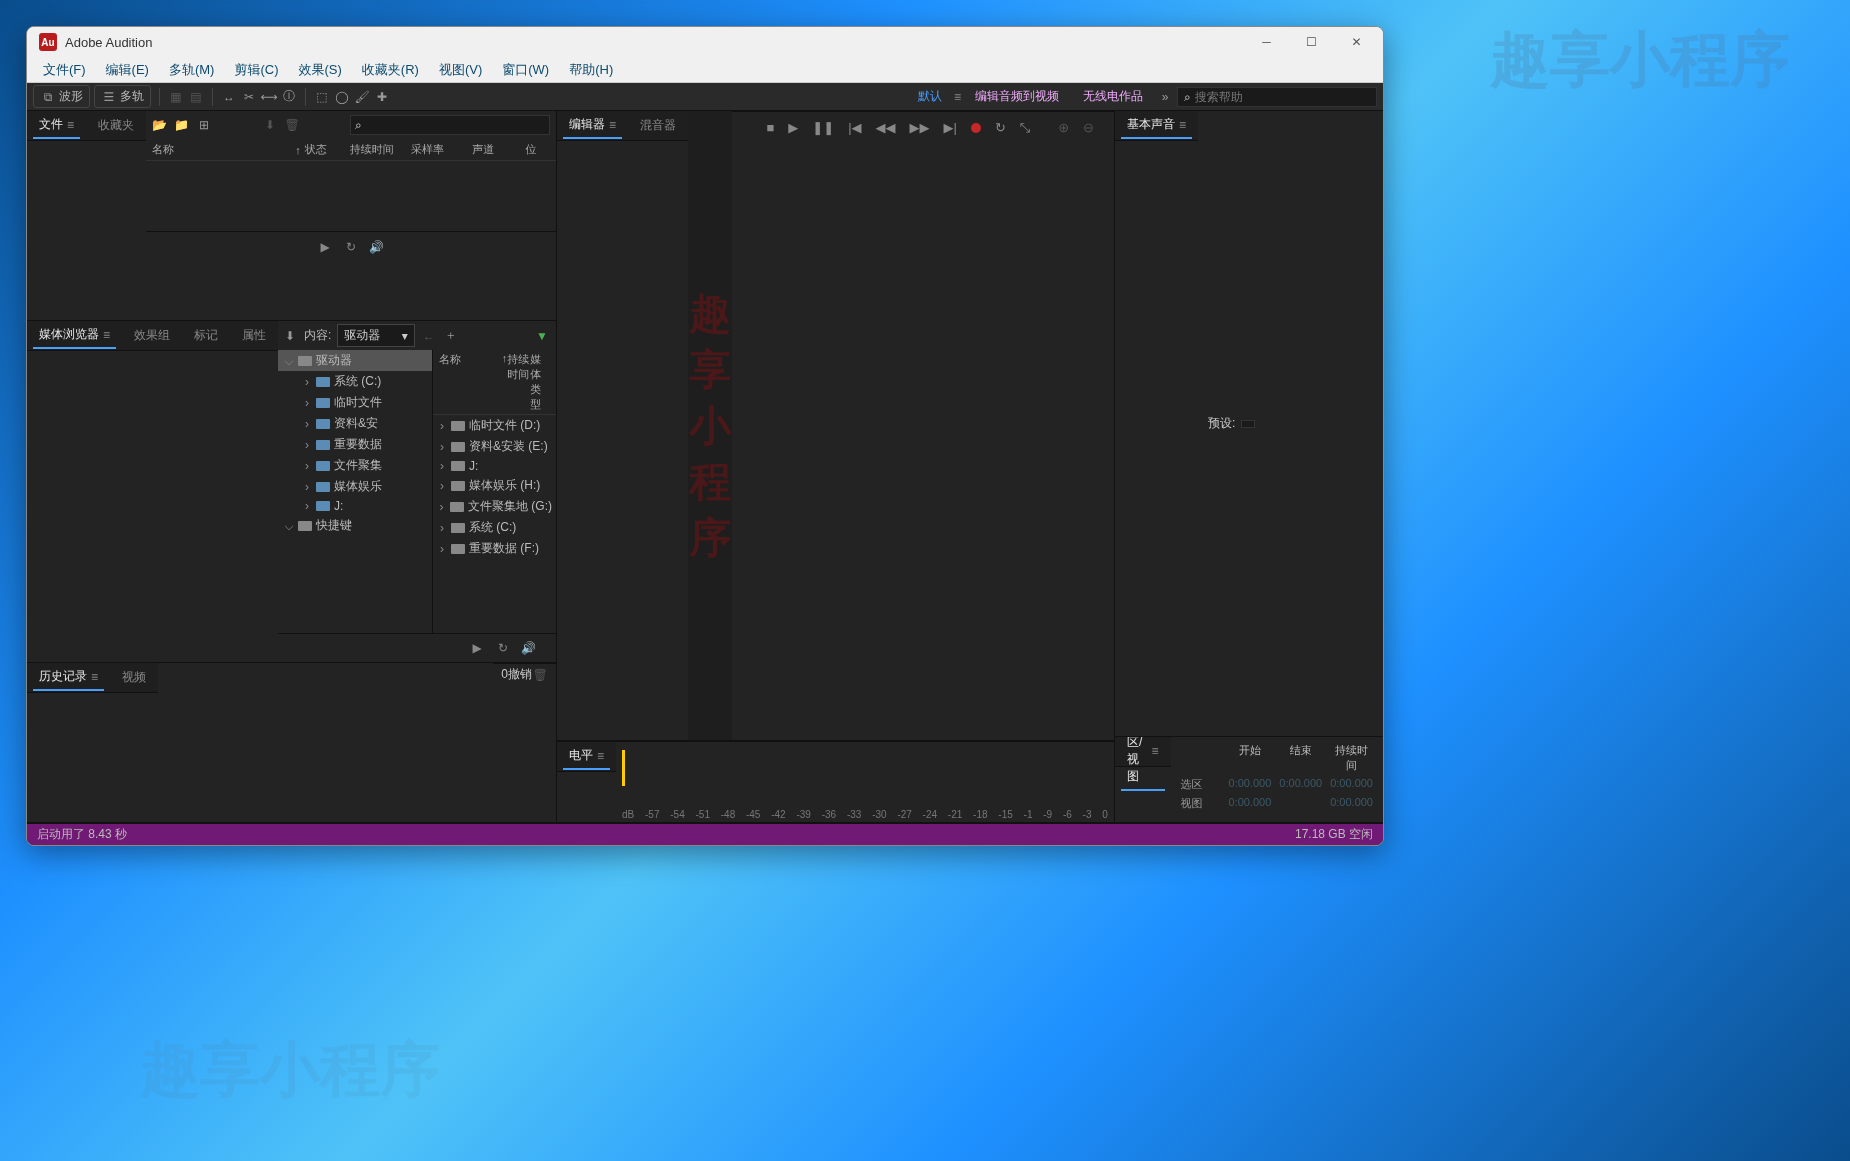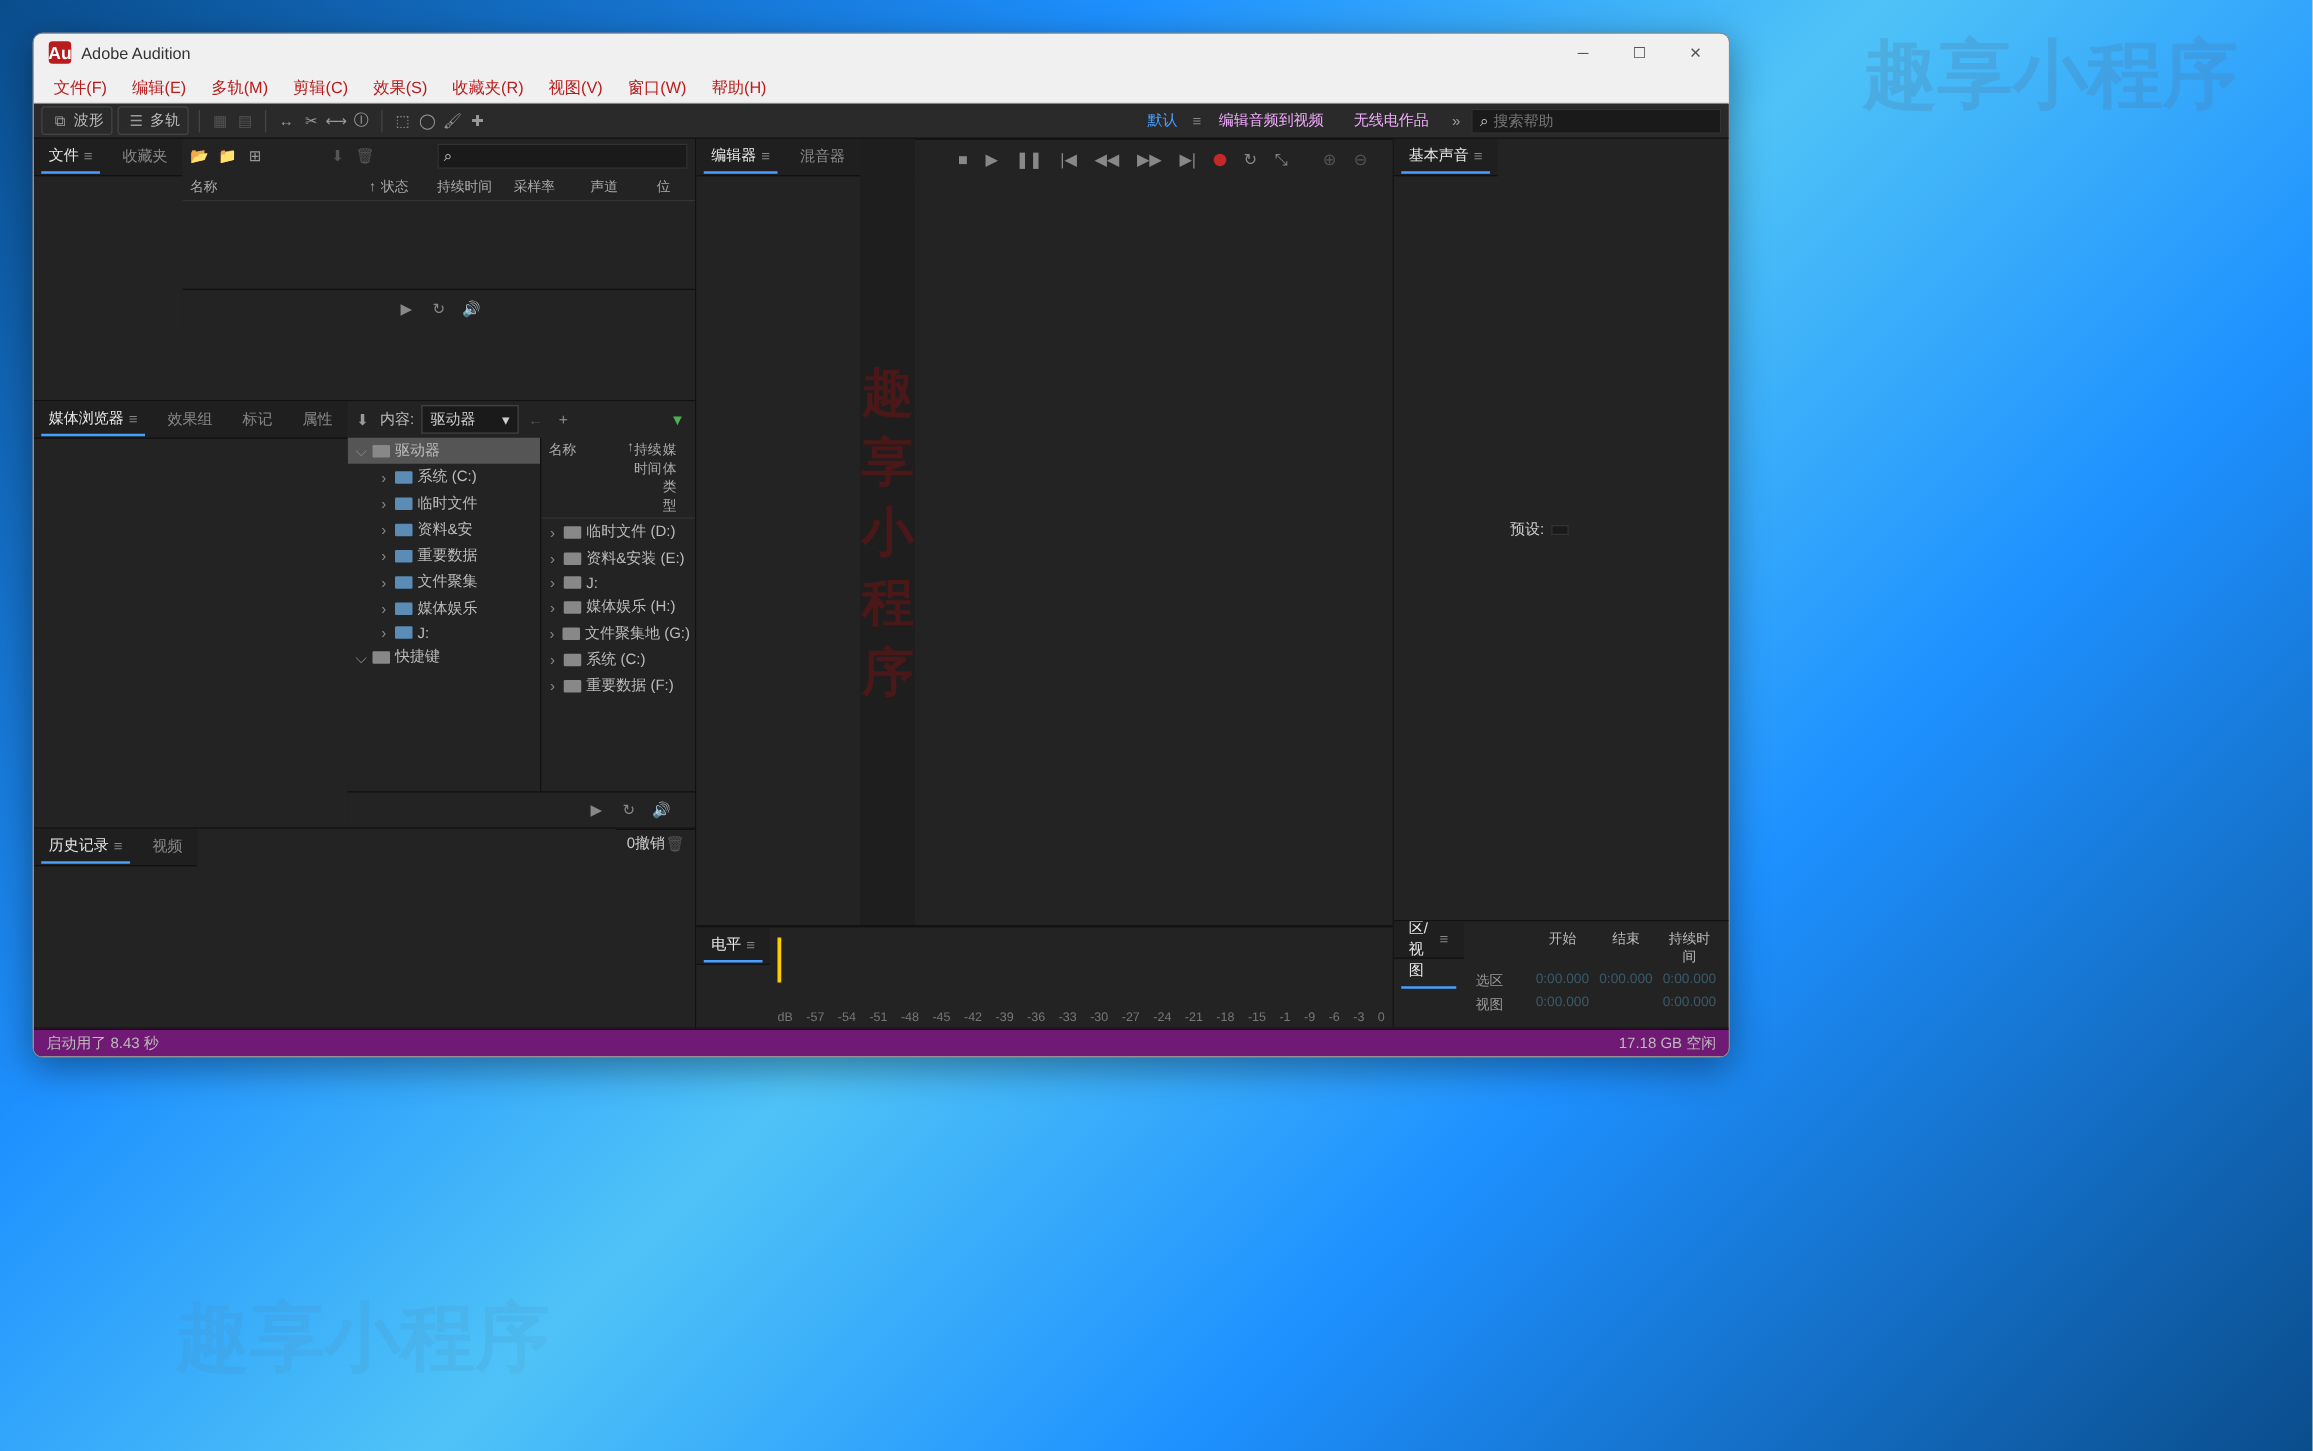--- a/index.html
+++ b/index.html
@@ -1,26 +1,26 @@
 <!DOCTYPE html>
 <html><head>
 <meta charset="utf-8">
 <style>
 *{margin:0;padding:0;box-sizing:border-box;font-family:"Microsoft YaHei",Arial,sans-serif;user-select:none}
 body{background:linear-gradient(135deg,#0a4d8c 0%,#1e90ff 30%,#4fc3f7 50%,#1e90ff 70%,#0a4d8c 100%);width:1850px;height:1161px;overflow:hidden;position:relative}
 .wallpaper-text{position:absolute;top:20px;right:60px;font-size:60px;font-weight:bold;color:rgba(80,120,160,0.25);z-index:0}
 .wallpaper-text2{position:absolute;bottom:50px;left:140px;font-size:60px;font-weight:bold;color:rgba(80,120,160,0.12);z-index:0}
 .window{position:absolute;top:26px;left:26px;width:1358px;height:820px;background:#f0f0f0;border:1px solid #888;border-radius:8px;overflow:hidden;box-shadow:0 8px 30px rgba(0,0,0,0.4);z-index:10}
 .titlebar{height:30px;background:#f0f0f0;display:flex;align-items:center;padding:0 4px}
-.app-icon{width:18px;height:18px;background:#b91c1c;border-radius:3px;margin:0 8px;display:flex;align-items:center;justify-content:center;color:#fff;font-size:14px;font-weight:bold}
+.app-icon{width:18px;height:18px;background:#b91c1c;border-radius:3px;margin:0 8px;display:flex;align-items:center;justify-content:center;color:#fff;font-size:10px;font-weight:bold}
 .app-title{font-size:13px;color:#333;flex:1}
 .win-controls{display:flex;gap:0}
 .win-btn{width:45px;height:30px;display:flex;align-items:center;justify-content:center;font-size:12px;color:#555;cursor:pointer}
 .menubar{height:26px;background:#f0f0f0;display:flex;align-items:center;padding:0 6px;border-bottom:1px solid #ccc}
-.menu-item{padding:2px 10px;font-size:13px;color:#b91c1c;cursor:pointer}
+.menu-item{padding:2px 10px;font-size:13px;color:#0c4a6e;cursor:pointer}
 .app-body{height:calc(100% - 56px);background:#1f1f1f;display:flex;flex-direction:column;color:#ccc;font-size:12px}
 .toolbar-row{height:28px;background:#2a2a2a;border-bottom:1px solid #111;display:flex;align-items:center;padding:0 6px;gap:4px}
 .tool-box{display:flex;align-items:center;gap:3px;padding:2px 6px;border:1px solid #444;border-radius:3px;color:#bbb;cursor:pointer}
 .tool-icon{width:16px;height:16px;display:inline-flex;align-items:center;justify-content:center;color:#999}
 .spacer{flex:1}
 .workspace-link{color:#4a9eff;padding:0 8px;cursor:pointer}
 .workspace-item{color:#f0abfc;padding:0 10px;cursor:pointer}
 .search-box{background:#1a1a1a;border:1px solid #333;padding:2px 6px;width:200px;display:flex;align-items:center;gap:4px}
 .search-box input{background:transparent;border:none;color:#3b82f6;outline:none;flex:1;font-size:12px}
 .main-layout{flex:1;display:flex;overflow:hidden}

